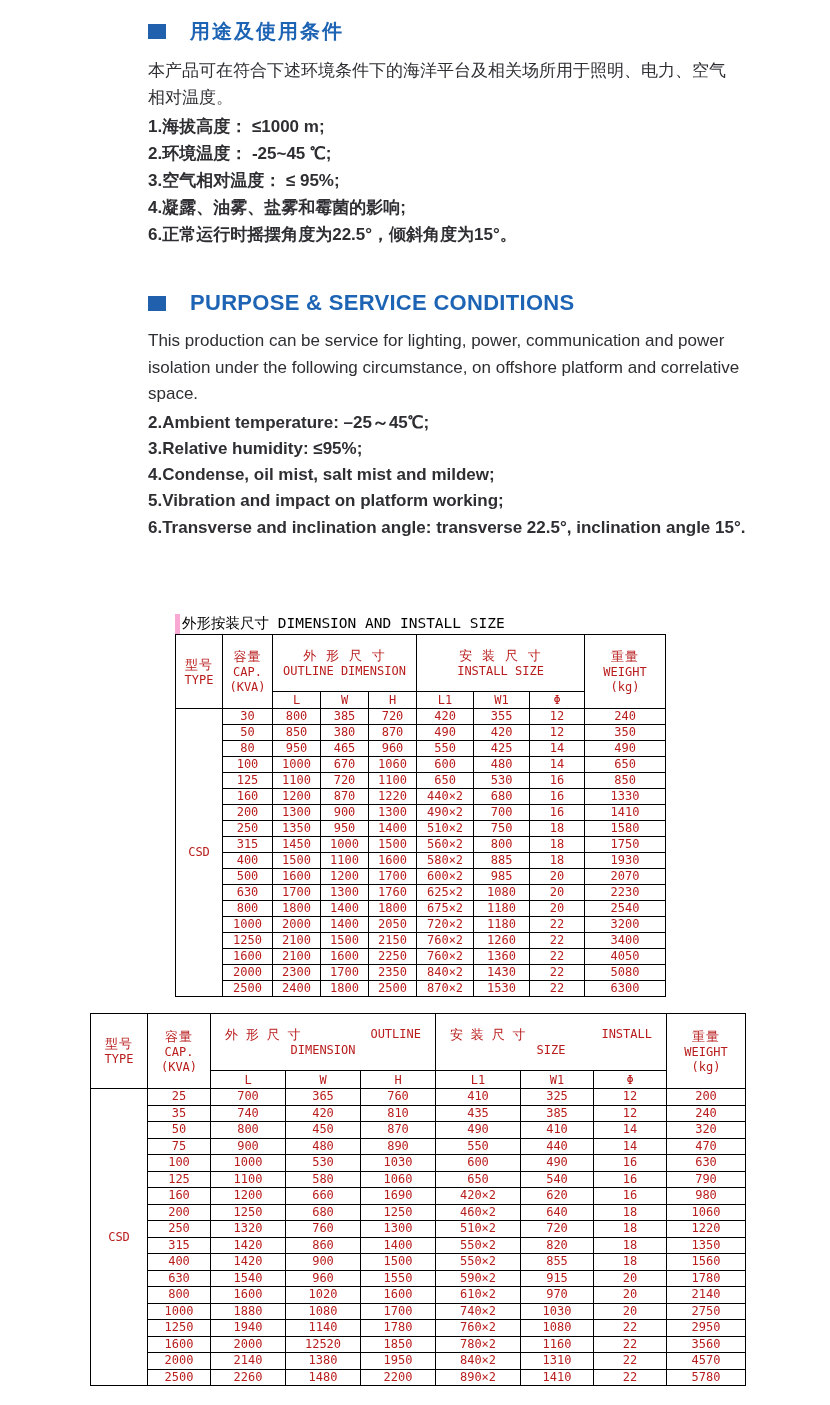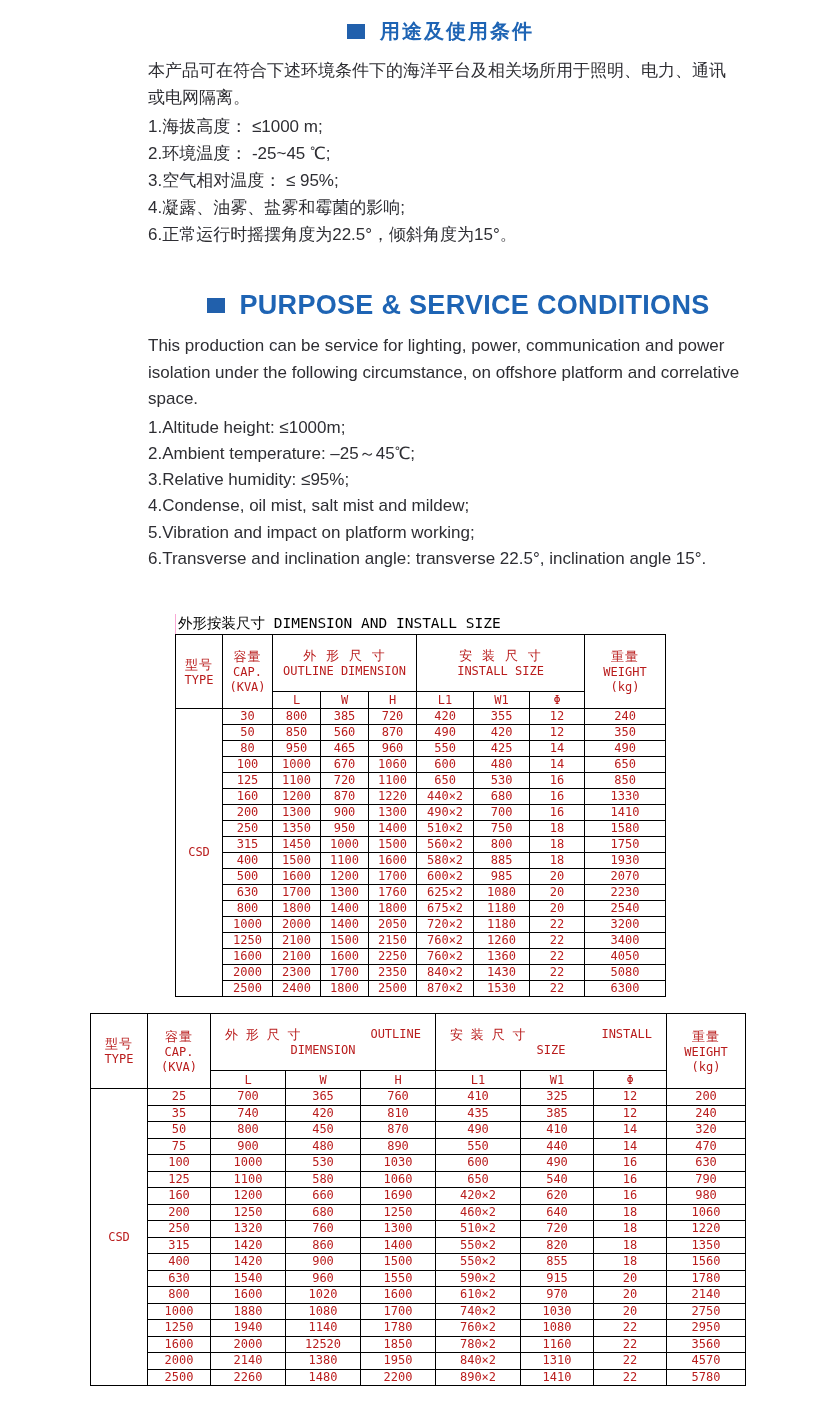--- a/index.html
+++ b/index.html
@@ -5,36 +5,36 @@
   html,body{margin:0;padding:0;}
   body{
     width:830px;height:1405px;position:relative;background:#ffffff;
     font-family:"Liberation Sans",sans-serif;color:#2e2e33;
     overflow:hidden;
   }
   
   .sec{position:absolute;left:148px;}
   #sec-cn{top:18px;width:585px;}
   #sec-en{top:290px;width:620px;}
-  .sec-head{display:flex;align-items:center;gap:15px;margin-bottom:12px;justify-content:center;}
+  .sec-head{display:flex;align-items:center;gap:24px;margin-bottom:12px;}
   .bullet{width:18px;height:15px;background:#2160ac;flex:0 0 auto;}
   .sec-title-cn{font-size:20px;font-weight:bold;color:#1e64b4;letter-spacing:2px;}
-  .sec-title-en{font-size:27px;font-weight:bold;color:#1e64b4;letter-spacing:0.3px;}
+  .sec-title-en{font-size:22px;font-weight:bold;color:#1e64b4;letter-spacing:0.3px;}
   .intro{font-size:17px;line-height:27px;margin-bottom:2px;}
   #sec-en .intro{line-height:26.5px;}
-  .item{font-size:17px;line-height:27px;white-space:nowrap;}
+  .item{font-size:17px;line-height:27px;white-space:nowrap;font-weight:bold;}
   #sec-en .item{line-height:26.3px;}
 
   
   .tbl-wrap{position:absolute;}
   #table1-wrap{left:175px;top:614px;width:491px;}
   #table2-wrap{left:90px;top:1013px;width:655px;}
   .tbl-title{
     font-family:"DejaVu Sans Mono","Liberation Mono",monospace;
-    font-size:14.5px;color:#000;border-left:1px solid #f9a8d4;
+    font-size:14.5px;color:#000;border-left:5px solid #f9a8d4;
     padding:0 0 1px 2px;white-space:nowrap;
   }
   table.dim{border-collapse:collapse;table-layout:fixed;width:100%;
     font-family:"DejaVu Sans Mono","Liberation Mono",monospace;color:#b91c1c;}
   table.dim th,table.dim td{border:1px solid #000;text-align:center;
     font-weight:normal;padding:0;overflow:hidden;}
   table.dim td{font-size:12px;height:15px;line-height:15px;}
   #table2-wrap table.dim td{height:15.5px;}
   .h-main{height:56px;vertical-align:middle;}
   .h-cn{font-size:13px;line-height:17px;letter-spacing:1px;}
@@ -47,35 +47,34 @@
   .typecell{font-size:12px;}
 </style>
 </head>
 <body>
 
 <div class="sec" id="sec-cn">
   <div class="sec-head">
     <span class="bullet"></span>
     <span class="sec-title-cn">用途及使用条件</span>
   </div>
-  <div class="intro">本产品可在符合下述环境条件下的海洋平台及相关场所用于照明、电力、通讯或电网隔离。</div>
+  <div class="intro">本产品可在符合下述环境条件下的海洋平台及相关场所用于照明、电力、空气相对温度。</div>
   <div class="item">1.海拔高度： ≤1000 m;</div>
   <div class="item">2.环境温度： -25~45 ℃;</div>
   <div class="item">3.空气相对温度： ≤ 95%;</div>
   <div class="item">4.凝露、油雾、盐雾和霉菌的影响;</div>
   <div class="item">6.正常运行时摇摆角度为22.5°，倾斜角度为15°。</div>
 </div>
 
 <div class="sec" id="sec-en">
   <div class="sec-head">
     <span class="bullet"></span>
     <span class="sec-title-en">PURPOSE &amp; SERVICE CONDITIONS</span>
   </div>
   <div class="intro">This production can be service for lighting, power, communication and power isolation under the following circumstance, on offshore platform and correlative space.</div>
-  <div class="item">1.Altitude height: ≤1000m;</div>
   <div class="item">2.Ambient temperature: –25～45℃;</div>
   <div class="item">3.Relative humidity: ≤95%;</div>
   <div class="item">4.Condense, oil mist, salt mist and mildew;</div>
   <div class="item">5.Vibration and impact on platform working;</div>
   <div class="item">6.Transverse and inclination angle: transverse 22.5°, inclination angle 15°.</div>
 </div>
 
 <div class="tbl-wrap" id="table1-wrap">
   <div class="tbl-title">外形按装尺寸 DIMENSION AND INSTALL SIZE</div>
   <table class="dim">
@@ -132,21 +131,21 @@
           <td>385</td>
           <td>720</td>
           <td>420</td>
           <td>355</td>
           <td>12</td>
           <td>240</td>
         </tr>
         <tr>
           <td>50</td>
           <td>850</td>
-          <td>560</td>
+          <td>380</td>
           <td>870</td>
           <td>490</td>
           <td>420</td>
           <td>12</td>
           <td>350</td>
         </tr>
         <tr>
           <td>80</td>
           <td>950</td>
           <td>465</td>

